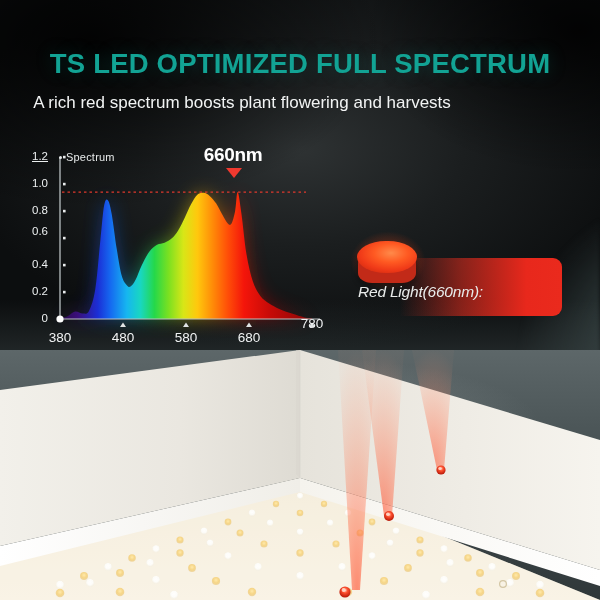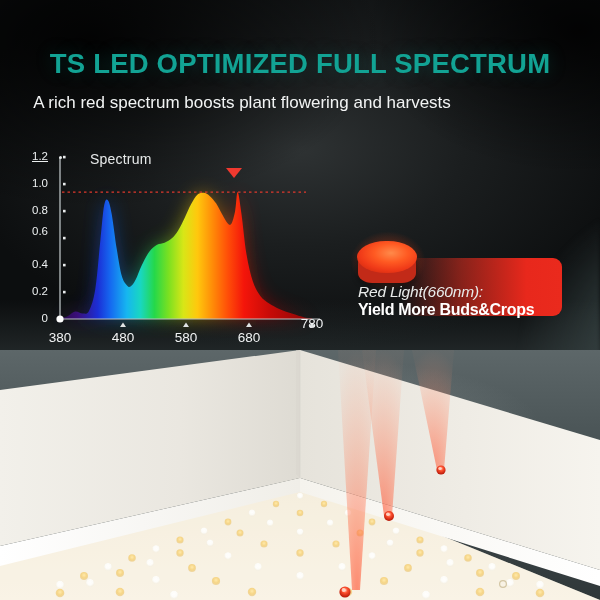--- a/index.html
+++ b/index.html
@@ -65,21 +65,21 @@
   .chart-svg { position:absolute; left:0; top:0; }
 
   .axis-label {
     position:absolute; color:#eceff0; font-size:11.5px; text-align:right;
   }
   .xtick-label {
     position:absolute; color:#f0f2f3; font-size:13.5px; text-align:center; width:44px;
   }
   .legend-text {
     position:absolute; left:66px; top:151px;
-    color:#e7eaea; font-size:14px; letter-spacing:.2px;margin-left:24px;
+    color:#e7eaea; font-size:11px; letter-spacing:.2px;
   }
   .legend-dot{
     position:absolute; left:59px; top:156px; width:3px; height:3px;
     background:#e7eaea; border-radius:50%;
   }
   .wl-label{
     position:absolute; left:246px; top:288px; width:70px;
     color:#e9ecec; font-size:9.5px; line-height:11px; text-align:right;
   }
 
@@ -364,24 +364,24 @@
         <div class="xtick-label" style="left: 164px; top: 190px;">580</div>
         <div class="xtick-label" style="left: 227px; top: 190px;">680</div>
         <div class="xtick-label" style="left: 290px; top: 176px;">780</div>
       </div>
   </div>
 
   <span class="legend-dot"></span>
   <span class="legend-text">Spectrum</span>
 
 
+  <div class="peak-label">660nm</div>
   <div class="peak-arrow"></div>
 
   <div class="redbar"></div>
   <div class="chip-wrap">
     <div class="chip-glow"></div>
     <div class="chip-base"></div>
     <div class="chip-top"></div>
   </div>
   <div class="callout-l1">Red Light(660nm):</div>
-  <div class="callout-l2">Yield More Buds&amp;Crops</div>
 
 </div>
 
 </body></html>

